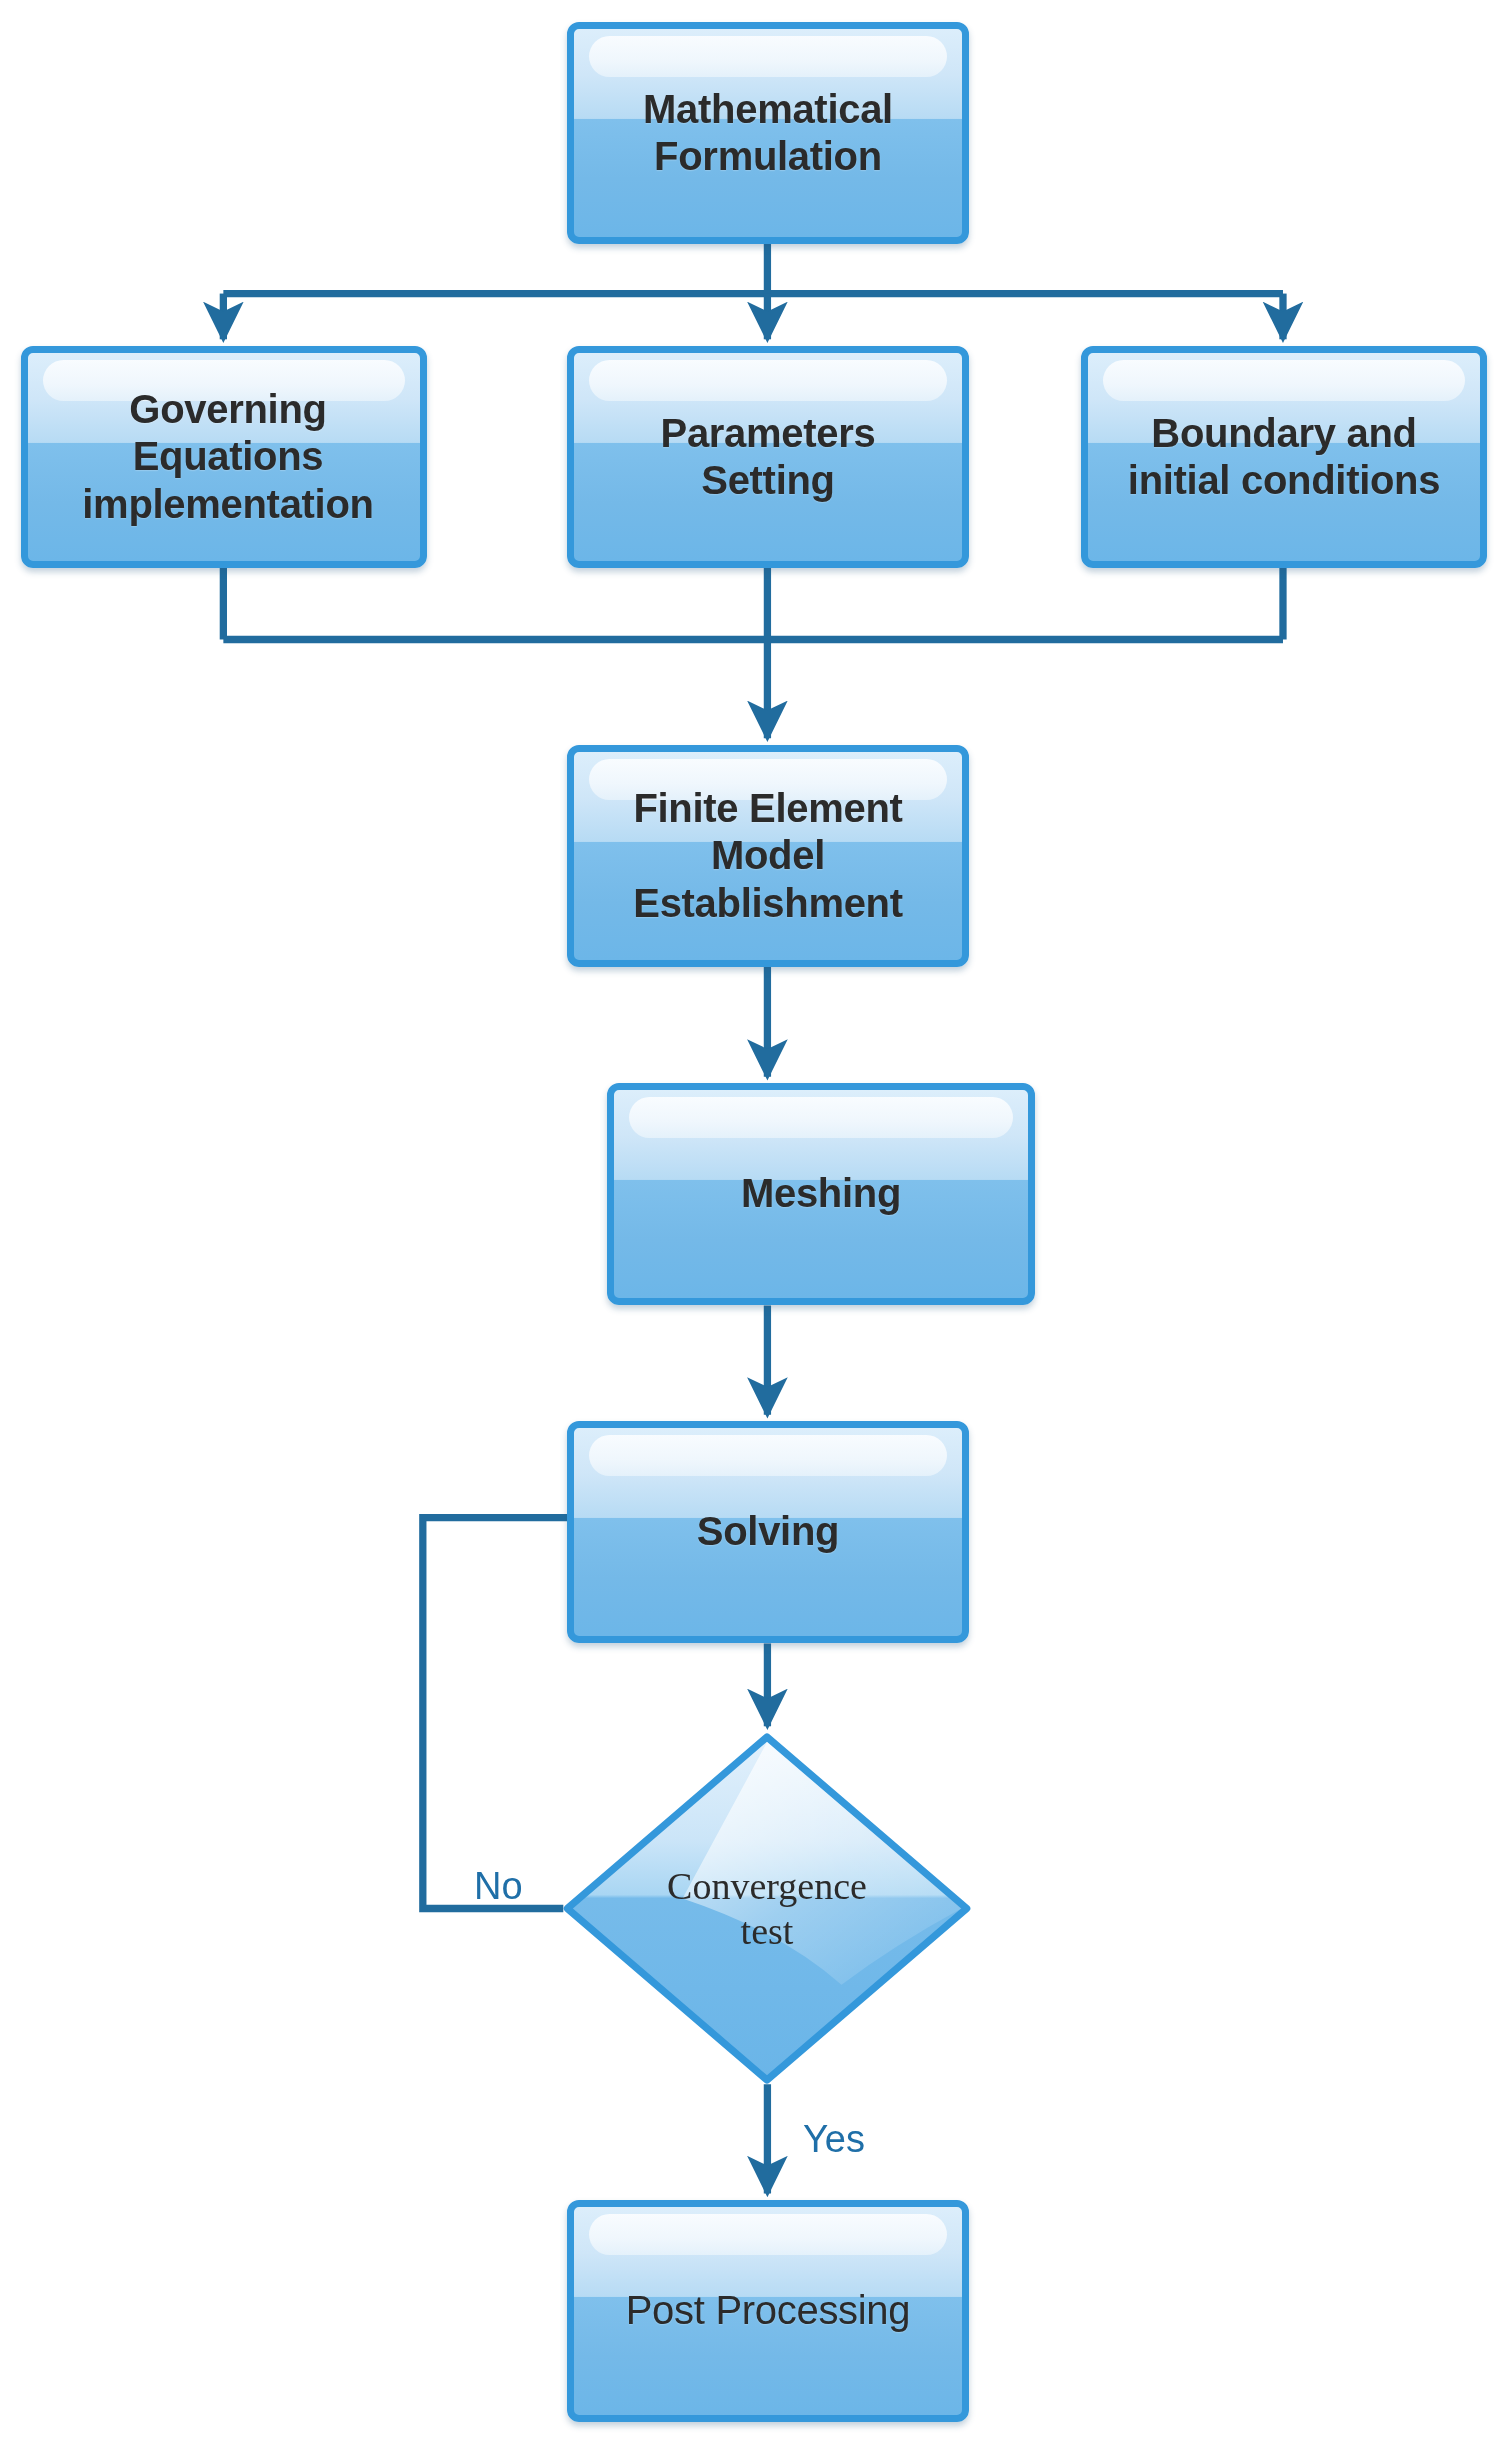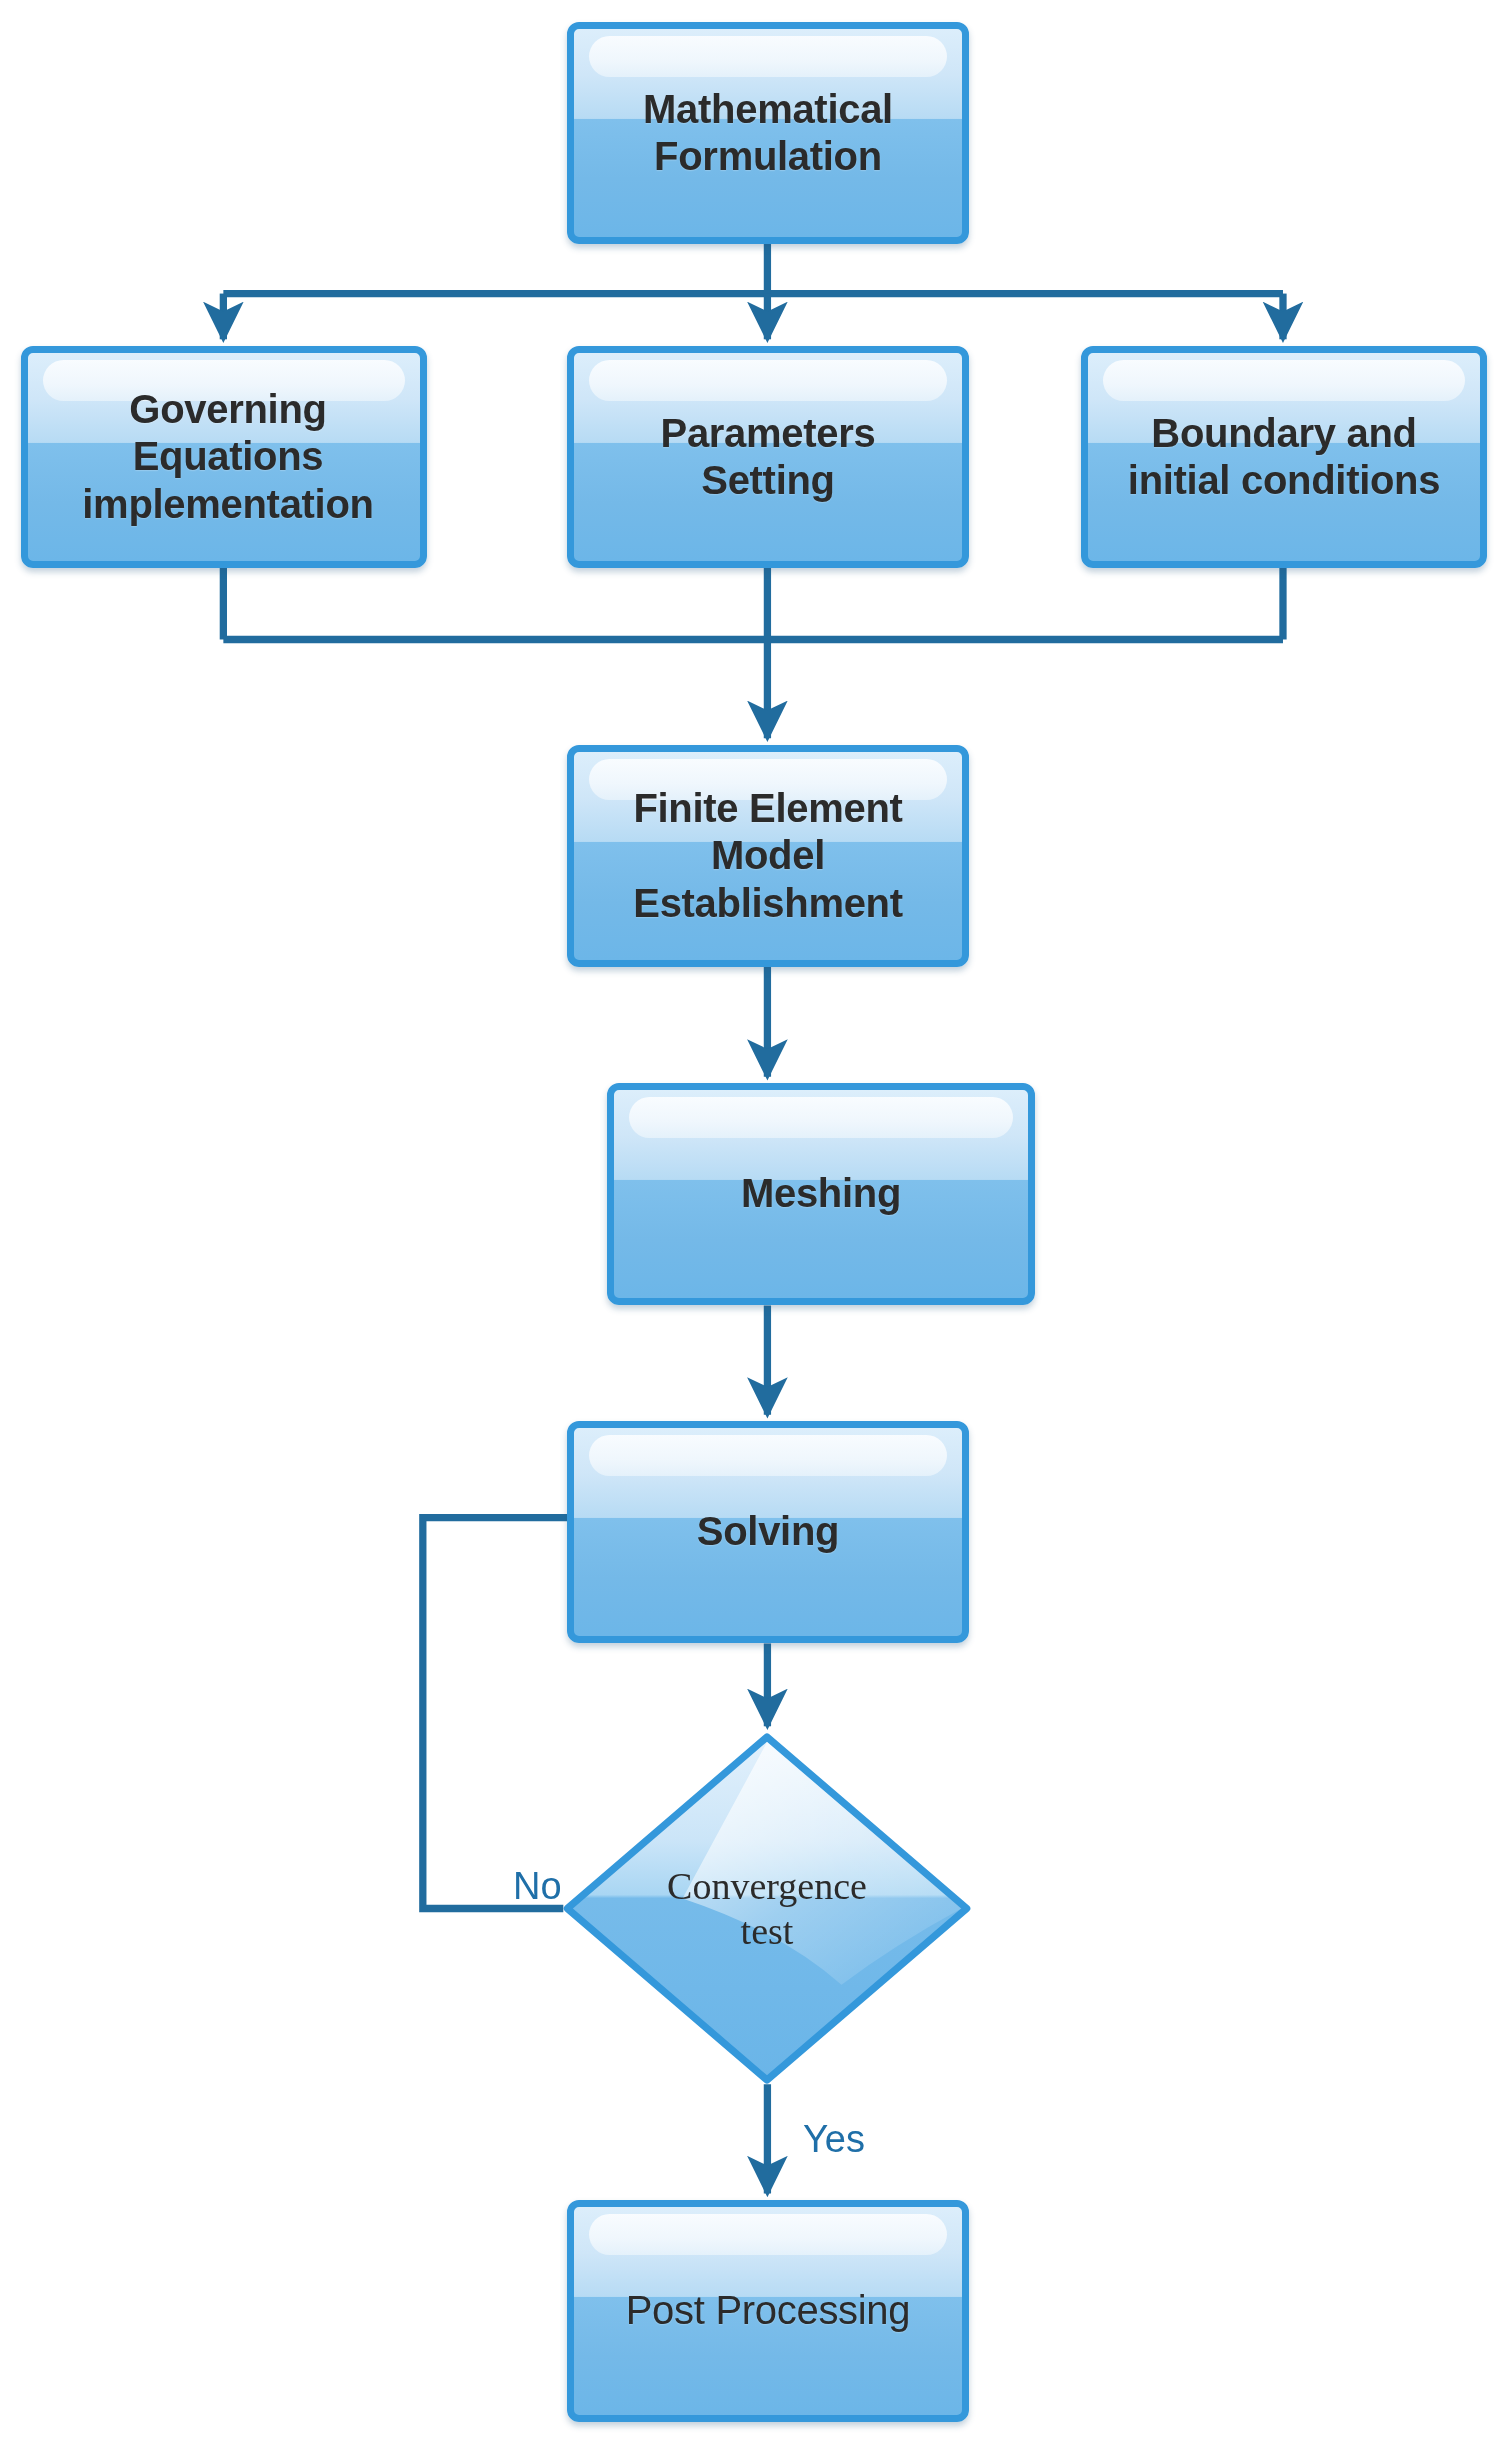--- a/index.html
+++ b/index.html
@@ -198,18 +198,18 @@
       <path d="M 307.5 14 L 601 265 Q 500 320 420 380 Q 330 300 180 250 Z" fill="url(#dgloss)"></path>
     </svg>
     <span class="label">Convergence<br>test</span>
   </div>
 
   <div class="node" style="left:567px; top:2200px; width:402px; height:222px;">
     <span class="gloss"></span>
     <span class="label regular">Post Processing</span>
   </div>
 
-  <span class="edge-label" style="left:474px; top:1867px;margin-left:39px;">No</span>
+  <span class="edge-label" style="left:474px; top:1867px;">No</span>
 
   <span class="edge-label" style="left:803px; top:2120px;">Yes</span>
 
 </div>
 
 
 </body></html>

